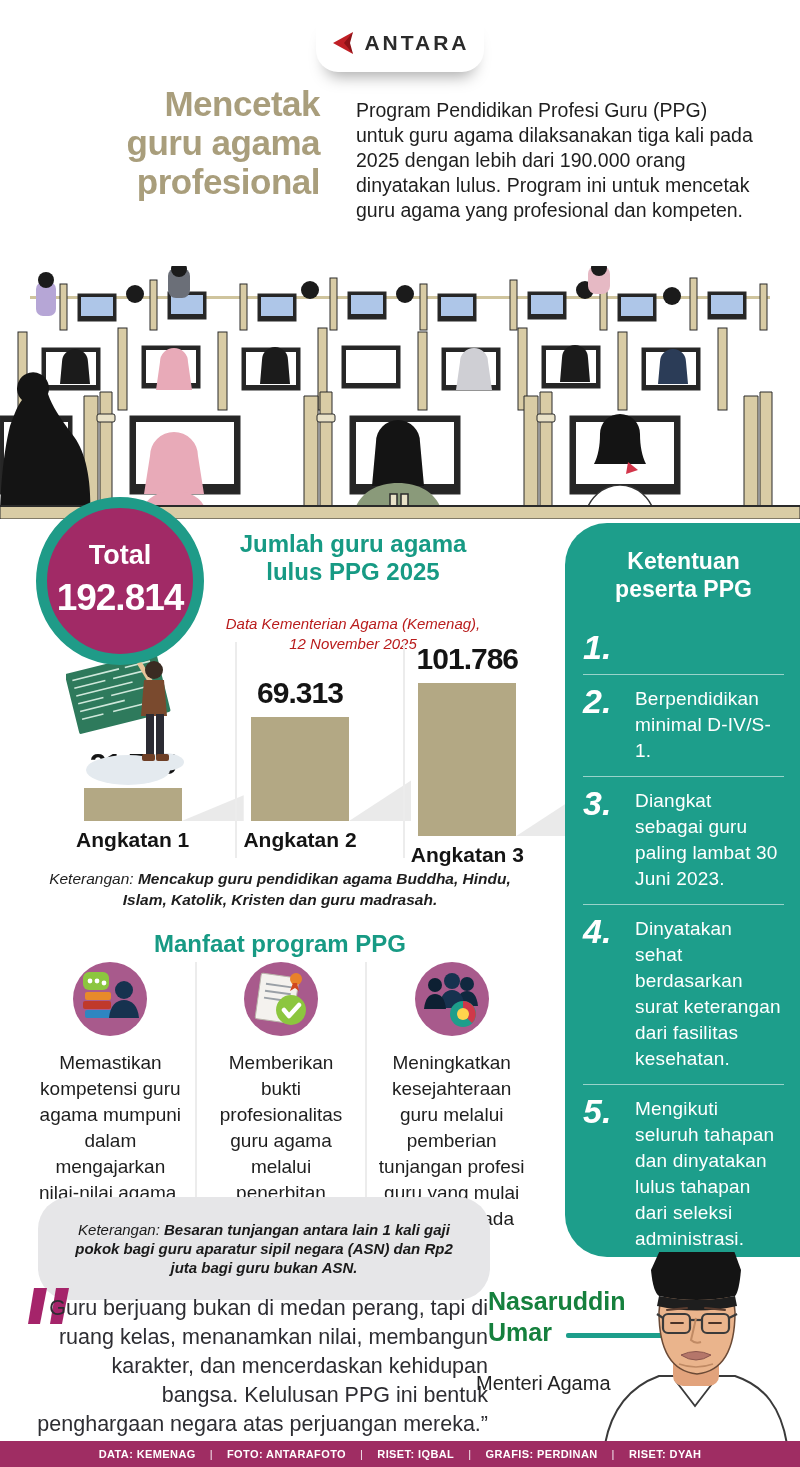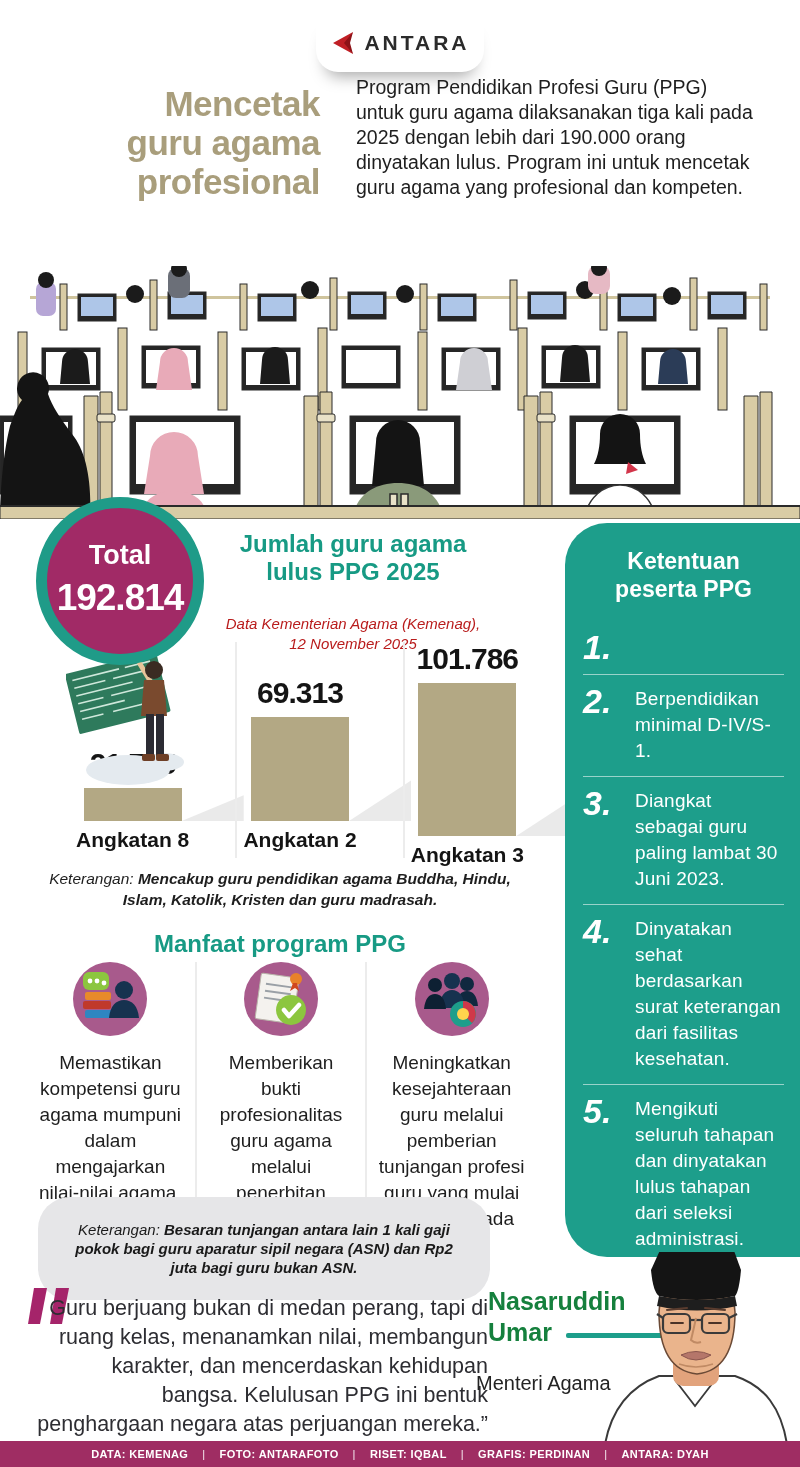--- a/index.html
+++ b/index.html
@@ -9,21 +9,21 @@
   
   .brand-pill { position:absolute; left:316px; top:14px; width:168px; height:58px; background:#fff;
     border-radius:16px 16px 22px 22px; box-shadow:0 14px 16px -10px rgba(0,0,0,.35);
     display:flex; align-items:center; justify-content:center; gap:8px; }
   .brand-text { font-size:21px; font-weight:bold; color:#2b2b2b; letter-spacing:3px; }
 
   
   .main-title { position:absolute; left:40px; top:84px; width:280px; text-align:right;
     font-weight:bold; font-size:35px; line-height:39px; color:#a99e7c; letter-spacing:-0.5px; }
   .main-title .accent { color:#a5246a; }
-  .intro-par { position:absolute; left:356px; top:75px; width:398px; font-size:19.5px; line-height:25px; color:#1e1e1e; }
+  .intro-par { position:absolute; left:356px; top:98px; width:398px; font-size:19.5px; line-height:25px; color:#1e1e1e; }
 
   
   .classroom { position:absolute; left:0; top:266px; width:800px; height:253px; }
 
   
   .total-badge { position:absolute; left:36px; top:497px; width:168px; height:168px; border-radius:50%;
     background:#a12a66; border:11px solid #1f9b88; color:#fff; text-align:center; z-index:5; }
   .total-badge .t-label { margin-top:32px; font-size:27px; font-weight:bold; }
   .total-badge .t-value { margin-top:6px; font-size:37px; font-weight:bold; letter-spacing:-1px; }
 
@@ -293,21 +293,21 @@
     <div>Data Kementerian Agama (Kemenag),</div>
     <div>12 November 2025</div>
   </div>
 
   <div class="chart">
     <div class="chart-col">
       <div class="bar-area">
         <div class="bar-value">21.715</div>
         <div class="bar" style="height: 33px; background: rgb(179, 168, 132);"></div>
       </div>
-      <div class="bar-label">Angkatan 8</div>
+      <div class="bar-label">Angkatan 1</div>
     </div>
     <div class="chart-col">
       <div class="bar-area">
         <div class="bar-value">69.313</div>
         <div class="bar" style="height: 104px; background: rgb(179, 168, 132);"></div>
       </div>
       <div class="bar-label">Angkatan 2</div>
     </div>
     <div class="chart-col">
       <div class="bar-area">
@@ -451,16 +451,16 @@
 
   <div class="footer">
     <span>DATA: KEMENAG</span>
     <span class="sep">|</span>
     <span>FOTO: ANTARAFOTO</span>
     <span class="sep">|</span>
     <span>RISET: IQBAL</span>
     <span class="sep">|</span>
     <span>GRAFIS: PERDINAN</span>
     <span class="sep">|</span>
-    <span>ANTARA: DYAH</span>
+    <span>RISET: DYAH</span>
   </div>
 
 </div>
 
 </body></html>

